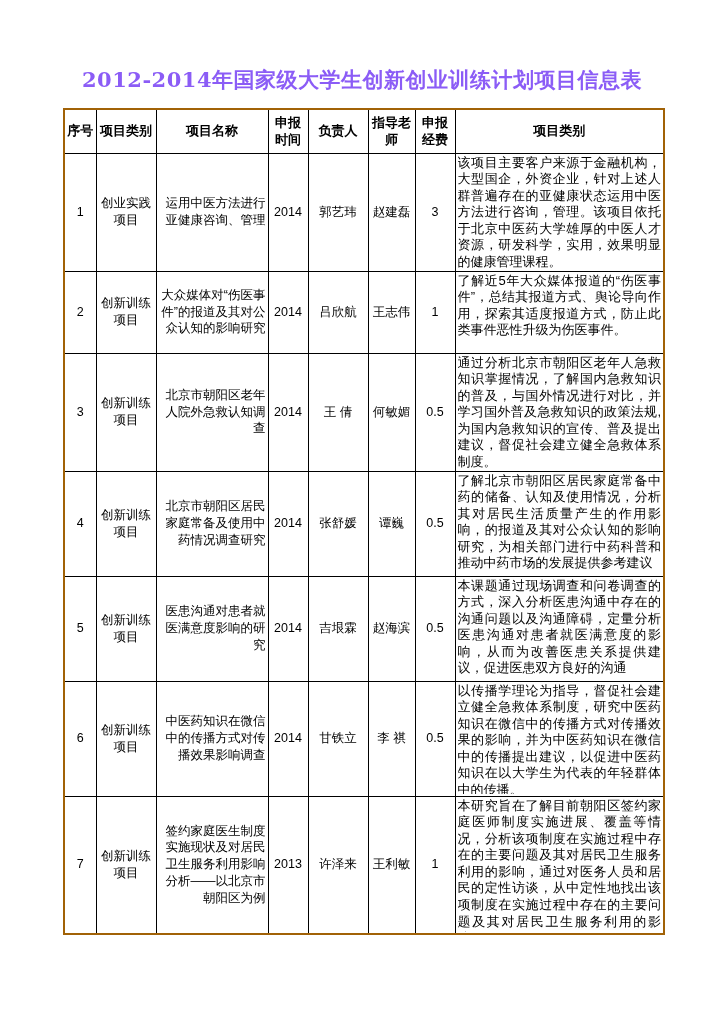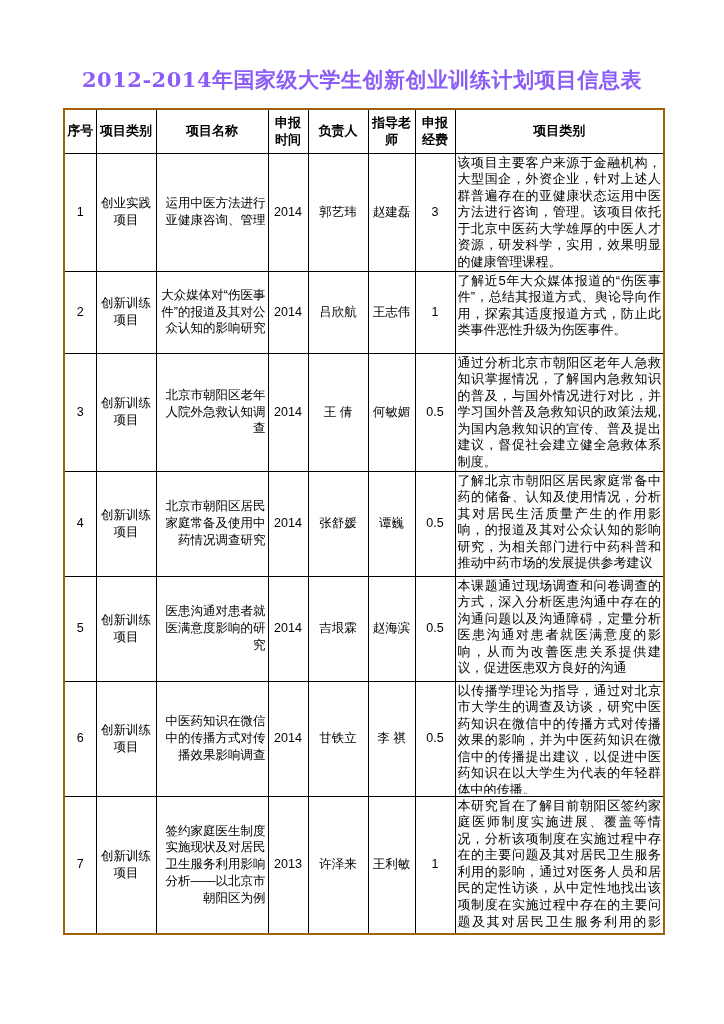--- a/index.html
+++ b/index.html
@@ -163,21 +163,21 @@
 
       <tr style="height:115px">
         <td class="c">6</td>
         <td class="c">创新训练项目</td>
         <td class="c pname">中医药知识在微信中的传播方式对传播效果影响调查</td>
         <td class="c">2014</td>
         <td class="c">甘铁立</td>
         <td class="c">李 祺</td>
         <td class="c">0.5</td>
         <td class="brief">
-            <div class="clip" style="height:111px">以传播学理论为指导，通过对北京市大学生的调查及访谈，研究中医药知识在微信中的传播方式对传播效果的影响，并为中医药知识在微信中的传播提出建议，以促进中医药知识在以大学生为代表的年轻群体中的传播。</div>
+            <div class="clip" style="height:111px">以传播学理论为指导，督促社会建立健全急救体系制度，研究中医药知识在微信中的传播方式对传播效果的影响，并为中医药知识在微信中的传播提出建议，以促进中医药知识在以大学生为代表的年轻群体中的传播。</div>
           </td>
       </tr>
 
       <tr style="height:138px">
         <td class="c">7</td>
         <td class="c">创新训练项目</td>
         <td class="c pname">签约家庭医生制度实施现状及对居民卫生服务利用影响分析——以北京市朝阳区为例</td>
         <td class="c">2013</td>
         <td class="c">许泽来</td>
         <td class="c">王利敏</td>

